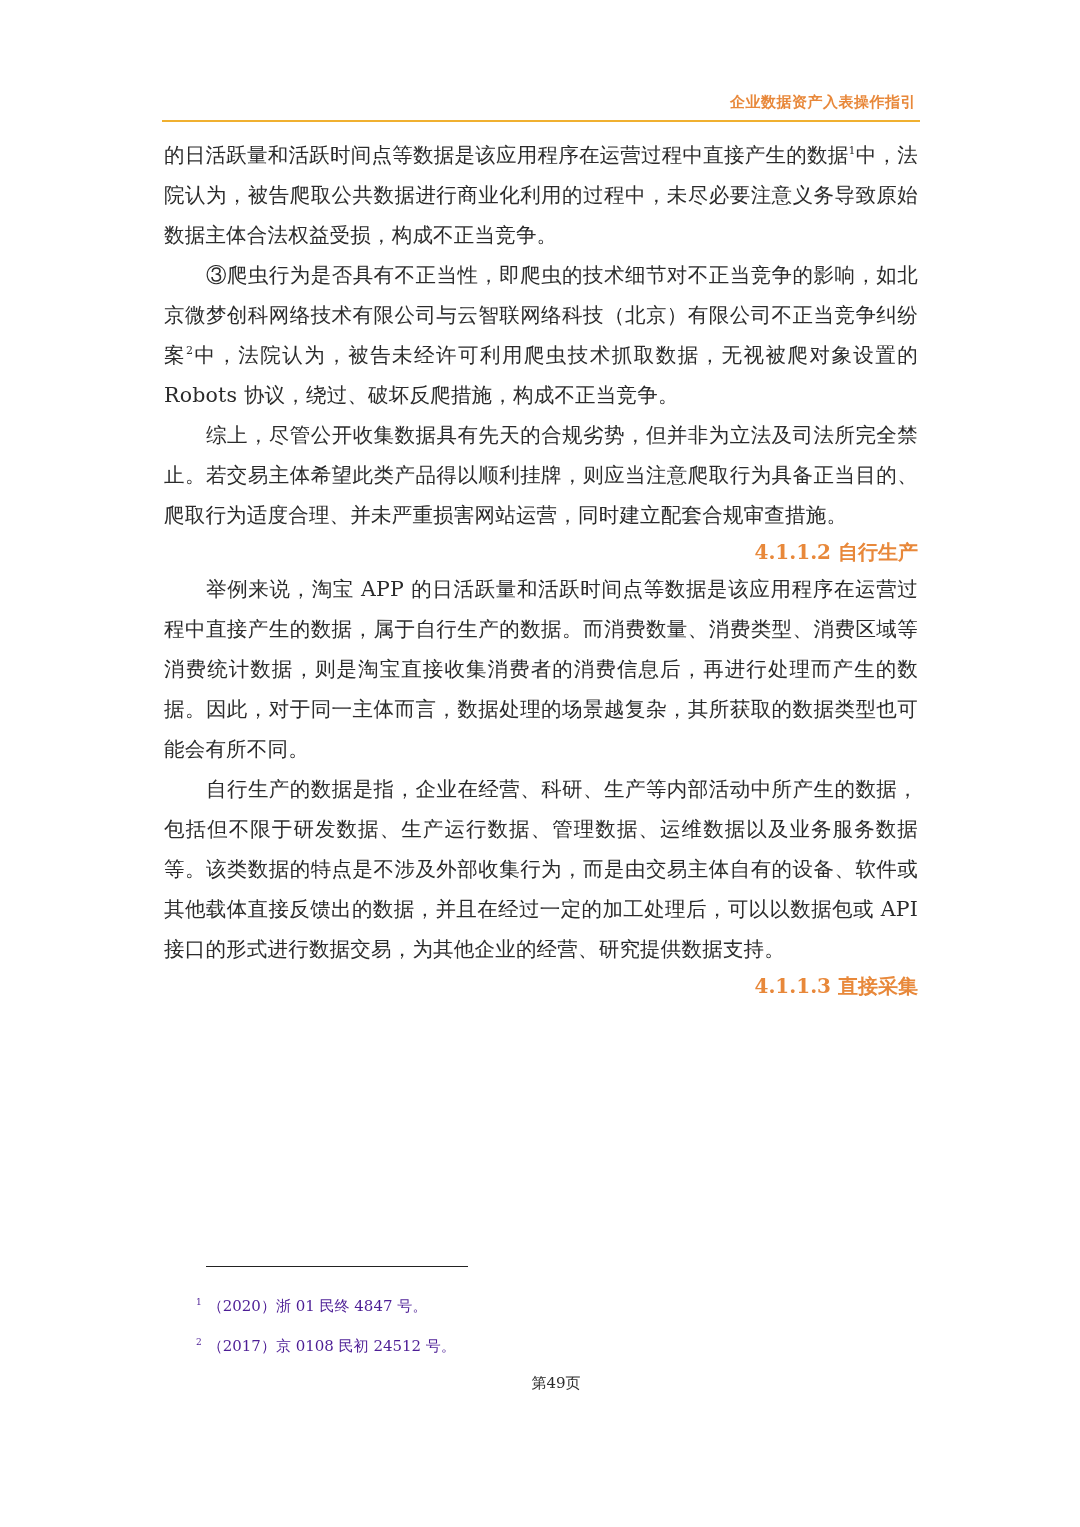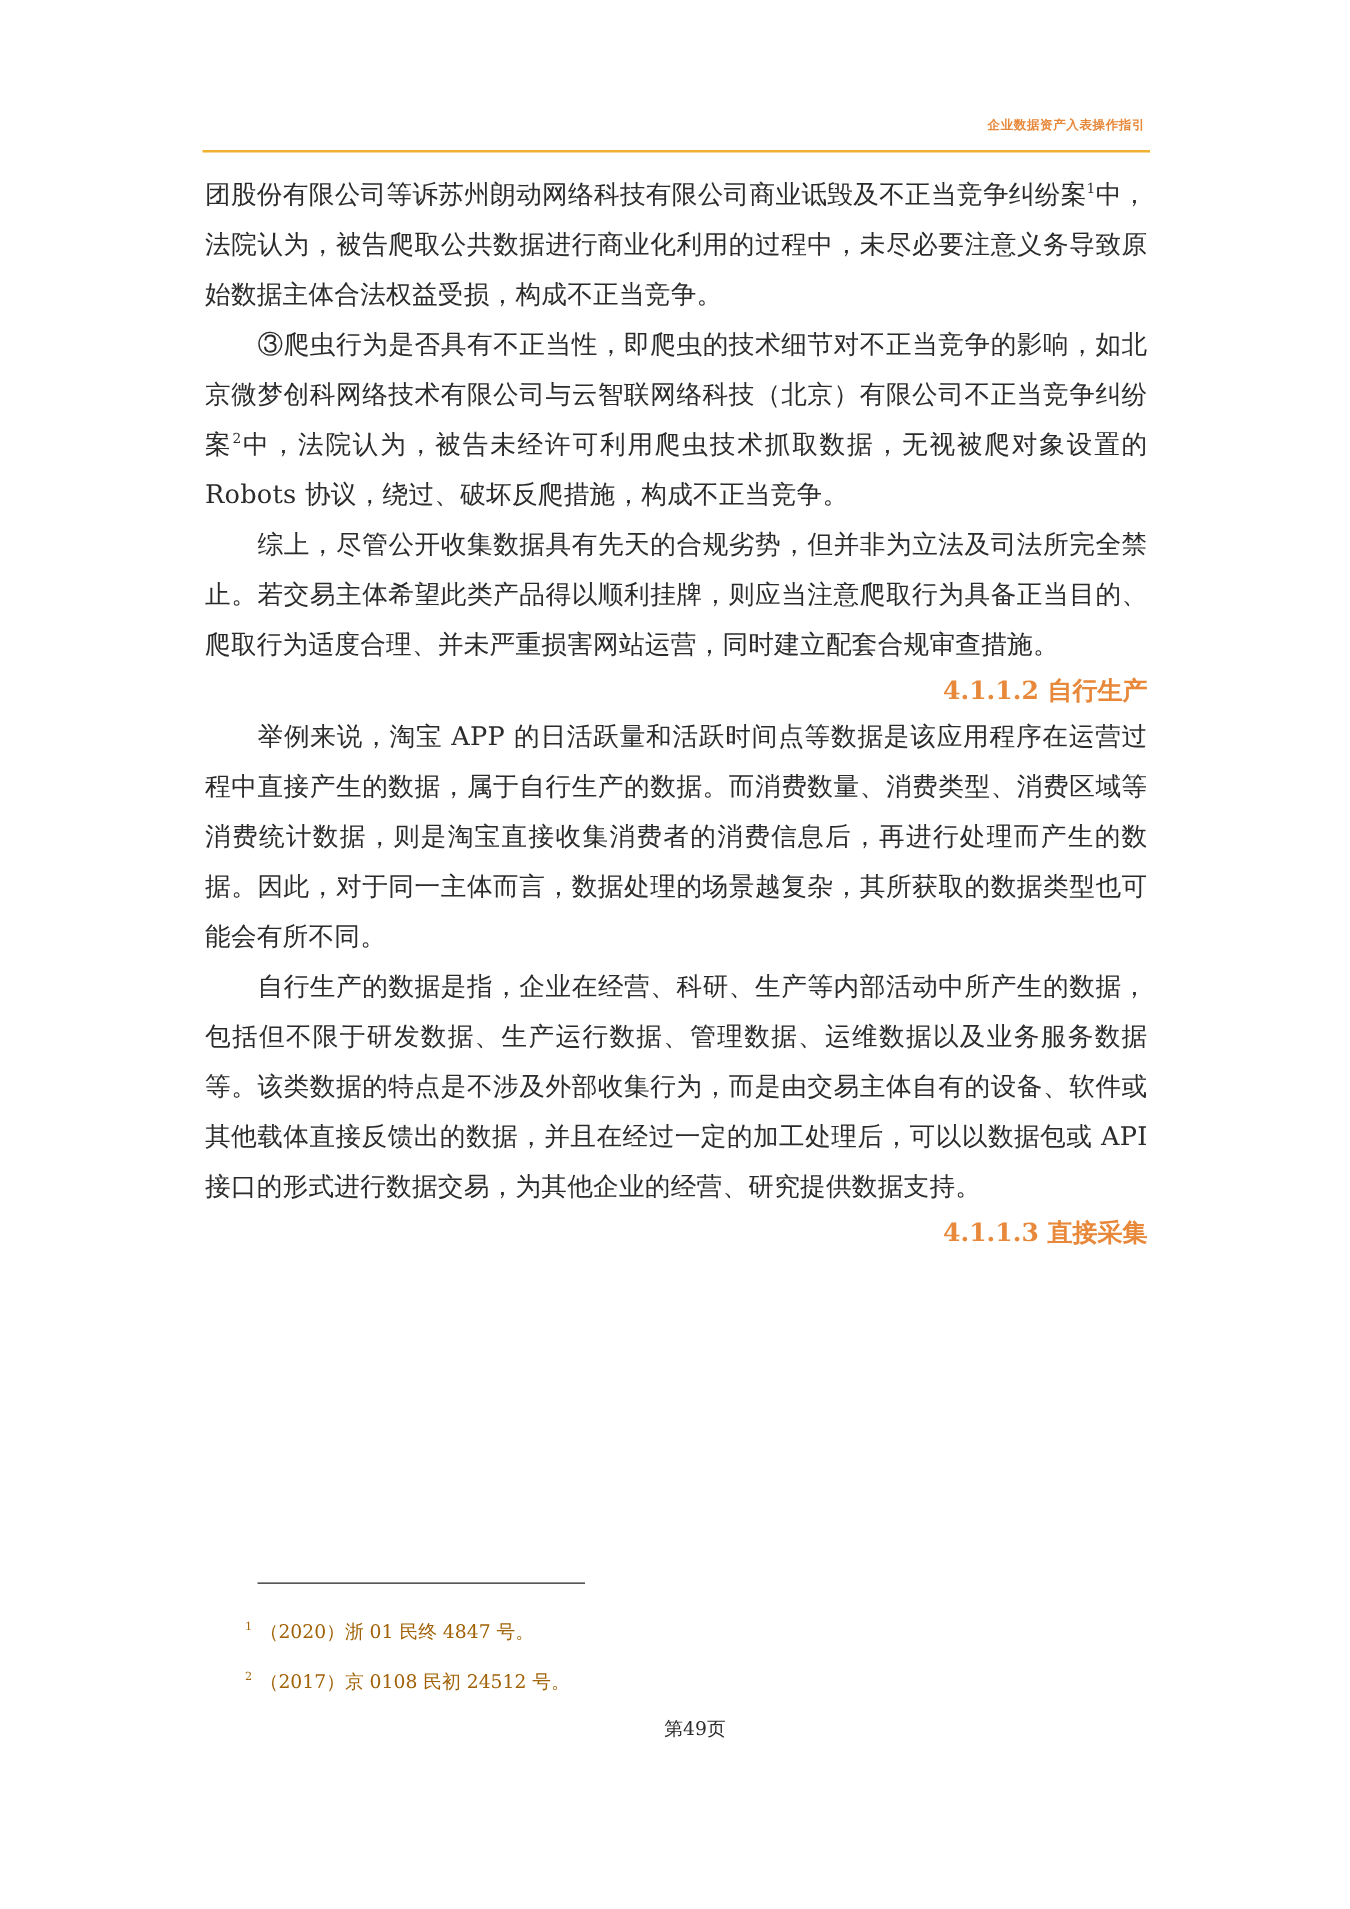--- a/index.html
+++ b/index.html
@@ -21,21 +21,21 @@
       top: 90px;
       width: 758px;
       height: 30px;
       border-bottom: 2px solid #f0b030;
     }
     .header-title {
       position: absolute;
       right: 4px;
       top: 3px;
       font-family: "DejaVu Sans", "Liberation Sans", sans-serif;
-      font-size: 10px;
+      font-size: 15px;
       font-weight: bold;
       color: #e8883a;
       letter-spacing: 0.5px;
     }
     .body-text {
       position: absolute;
       left: 164px;
       top: 135px;
       width: 754px;
     }
@@ -75,21 +75,21 @@
     .footnotes {
       position: absolute;
       left: 196px;
       top: 1292px;
       width: 700px;
     }
     .footnote {
       font-size: 15px;
       line-height: 20px;
       height: 40px;
-      color: #a16207;
+      color: #4c1d95;
     }
     .footnote .fn-mark {
       font-size: 9px;
       vertical-align: 6px;
       margin-right: 6px;
     }
     .page-number {
       position: absolute;
       left: 0;
       width: 1112px;
@@ -100,21 +100,21 @@
     }
   </style>
 </head>
 <body>
 
 <div class="header">
   <span class="header-title">企业数据资产入表操作指引</span>
 </div>
 
 <div class="body-text">
-  <p class="para"><span>团股份有限公司等诉苏州朗动网络科技有限公司商业诋毁及不正当竞争纠纷案</span><sup>1</sup><span>中，法院认为，被告爬取公共数据进行商业化利用的过程中，未尽必要注意义务导致原始数据主体合法权益受损，构成不正当竞争。</span></p>
+  <p class="para"><span>的日活跃量和活跃时间点等数据是该应用程序在运营过程中直接产生的数据</span><sup>1</sup><span>中，法院认为，被告爬取公共数据进行商业化利用的过程中，未尽必要注意义务导致原始数据主体合法权益受损，构成不正当竞争。</span></p>
 
   <p class="para indent"><span>③爬虫行为是否具有不正当性，即爬虫的技术细节对不正当竞争的影响，如北京微梦创科网络技术有限公司与云智联网络科技（北京）有限公司不正当竞争纠纷案</span><sup>2</sup><span>中，法院认为，被告未经许可利用爬虫技术抓取数据，无视被爬对象设置的 Robots 协议，绕过、破坏反爬措施，构成不正当竞争。</span></p>
 
   <p class="para indent">综上，尽管公开收集数据具有先天的合规劣势，但并非为立法及司法所完全禁止。若交易主体希望此类产品得以顺利挂牌，则应当注意爬取行为具备正当目的、爬取行为适度合理、并未严重损害网站运营，同时建立配套合规审查措施。</p>
 
   <h4 class="section-heading">4.1.1.2 自行生产</h4>
 
   <p class="para indent">举例来说，淘宝 APP 的日活跃量和活跃时间点等数据是该应用程序在运营过程中直接产生的数据，属于自行生产的数据。而消费数量、消费类型、消费区域等消费统计数据，则是淘宝直接收集消费者的消费信息后，再进行处理而产生的数据。因此，对于同一主体而言，数据处理的场景越复杂，其所获取的数据类型也可能会有所不同。</p>
 
   <p class="para indent">自行生产的数据是指，企业在经营、科研、生产等内部活动中所产生的数据，包括但不限于研发数据、生产运行数据、管理数据、运维数据以及业务服务数据等。该类数据的特点是不涉及外部收集行为，而是由交易主体自有的设备、软件或其他载体直接反馈出的数据，并且在经过一定的加工处理后，可以以数据包或 API 接口的形式进行数据交易，为其他企业的经营、研究提供数据支持。</p>

